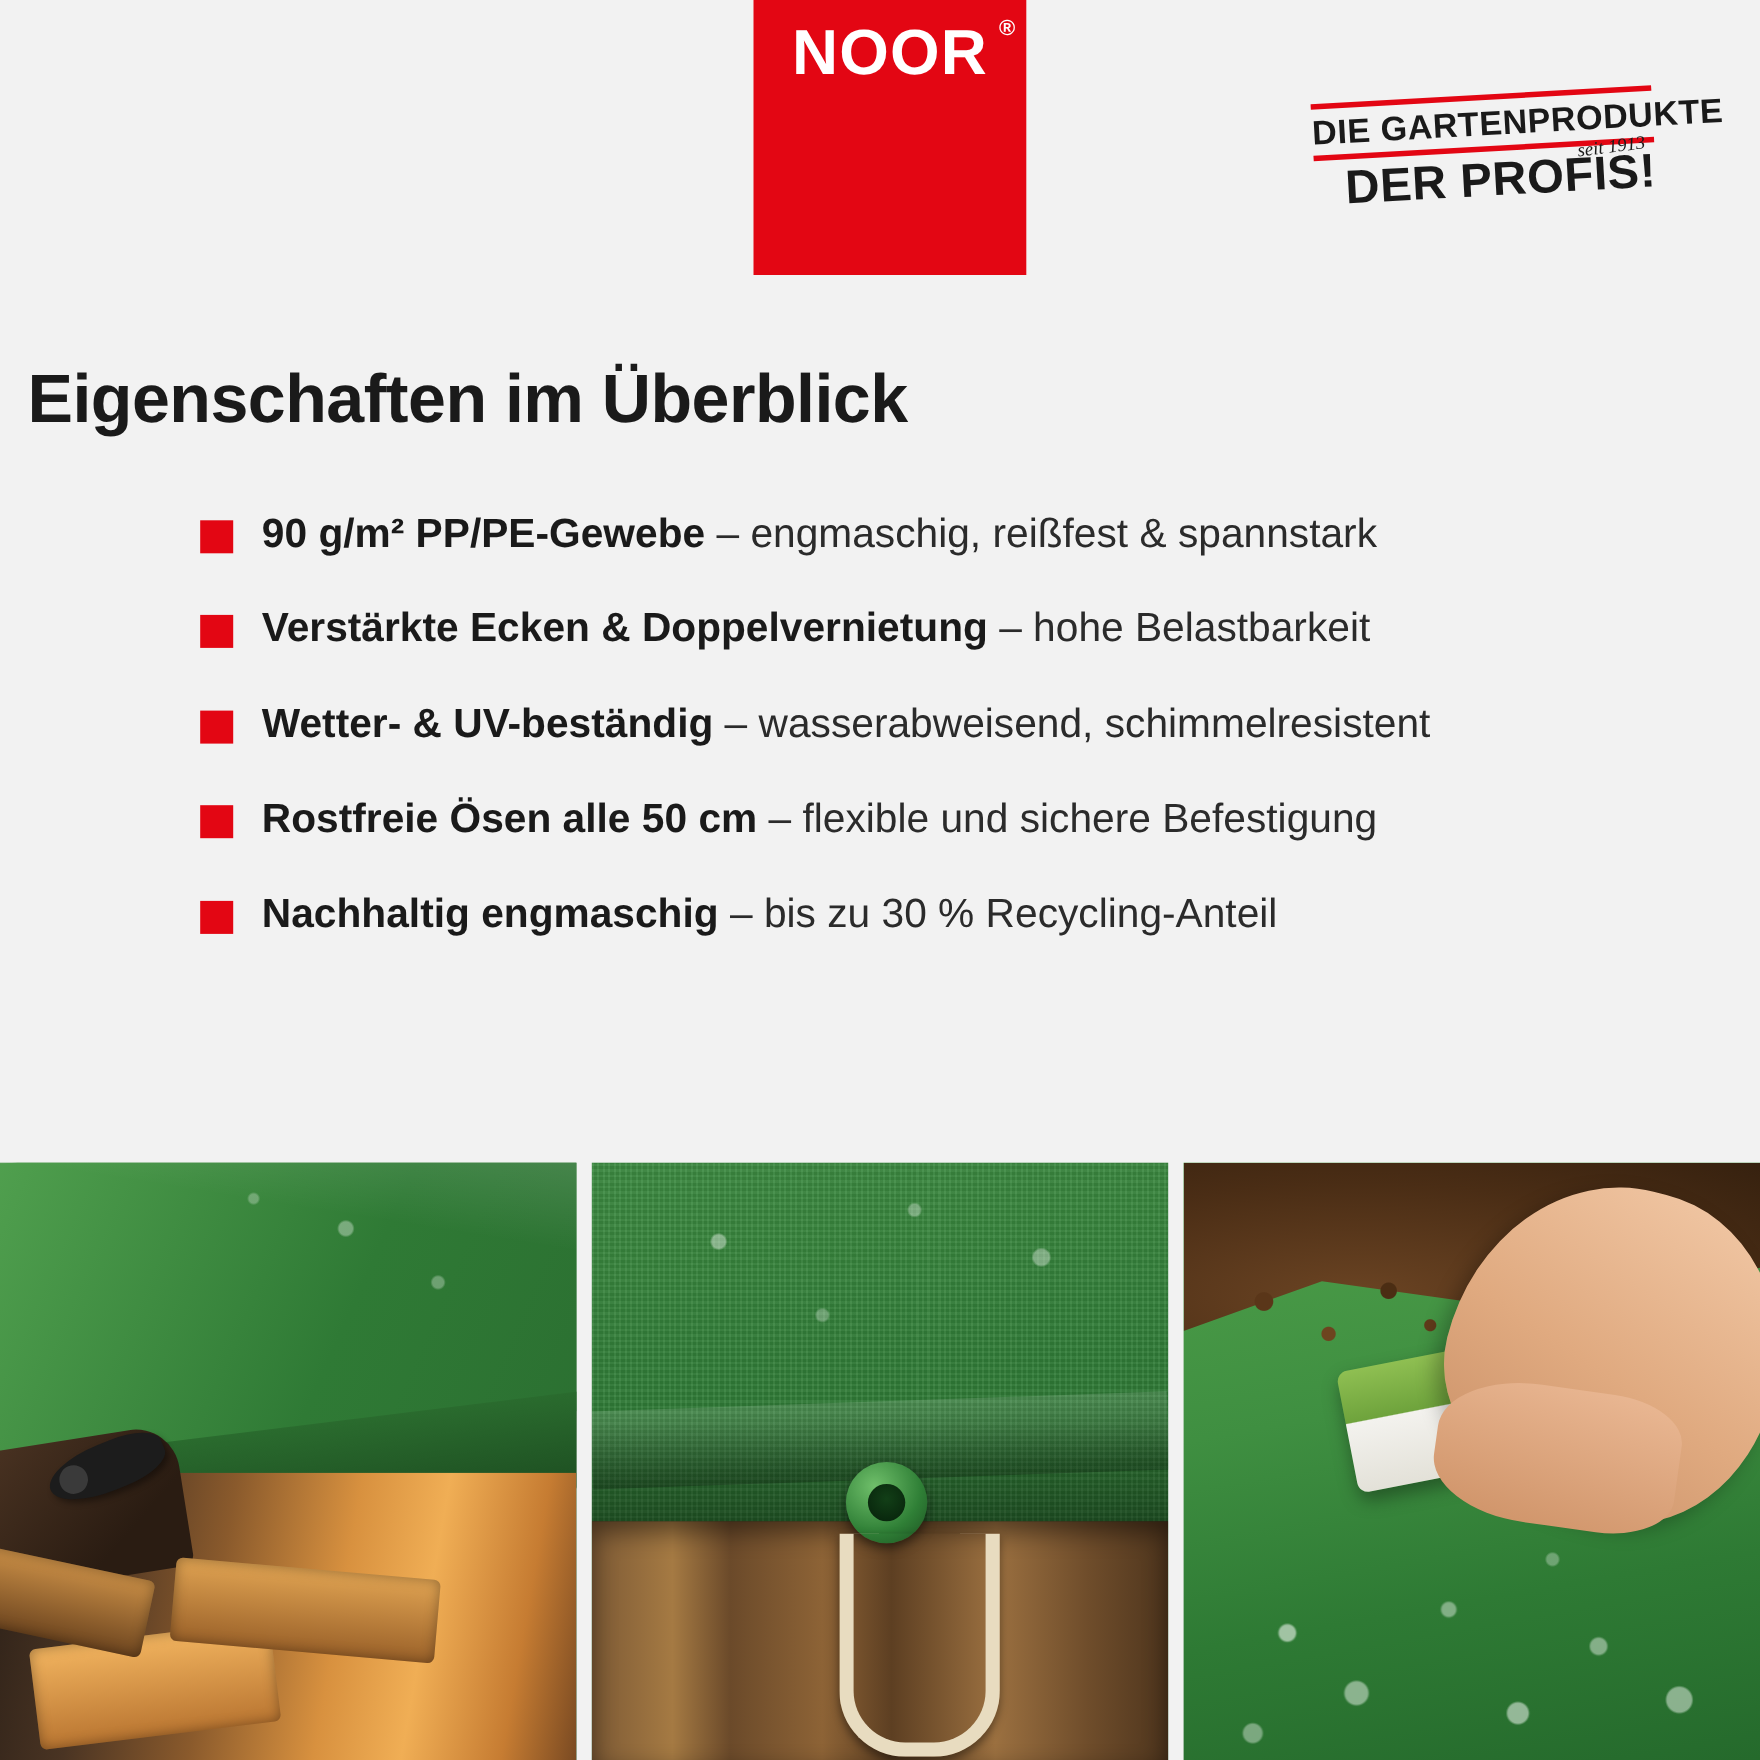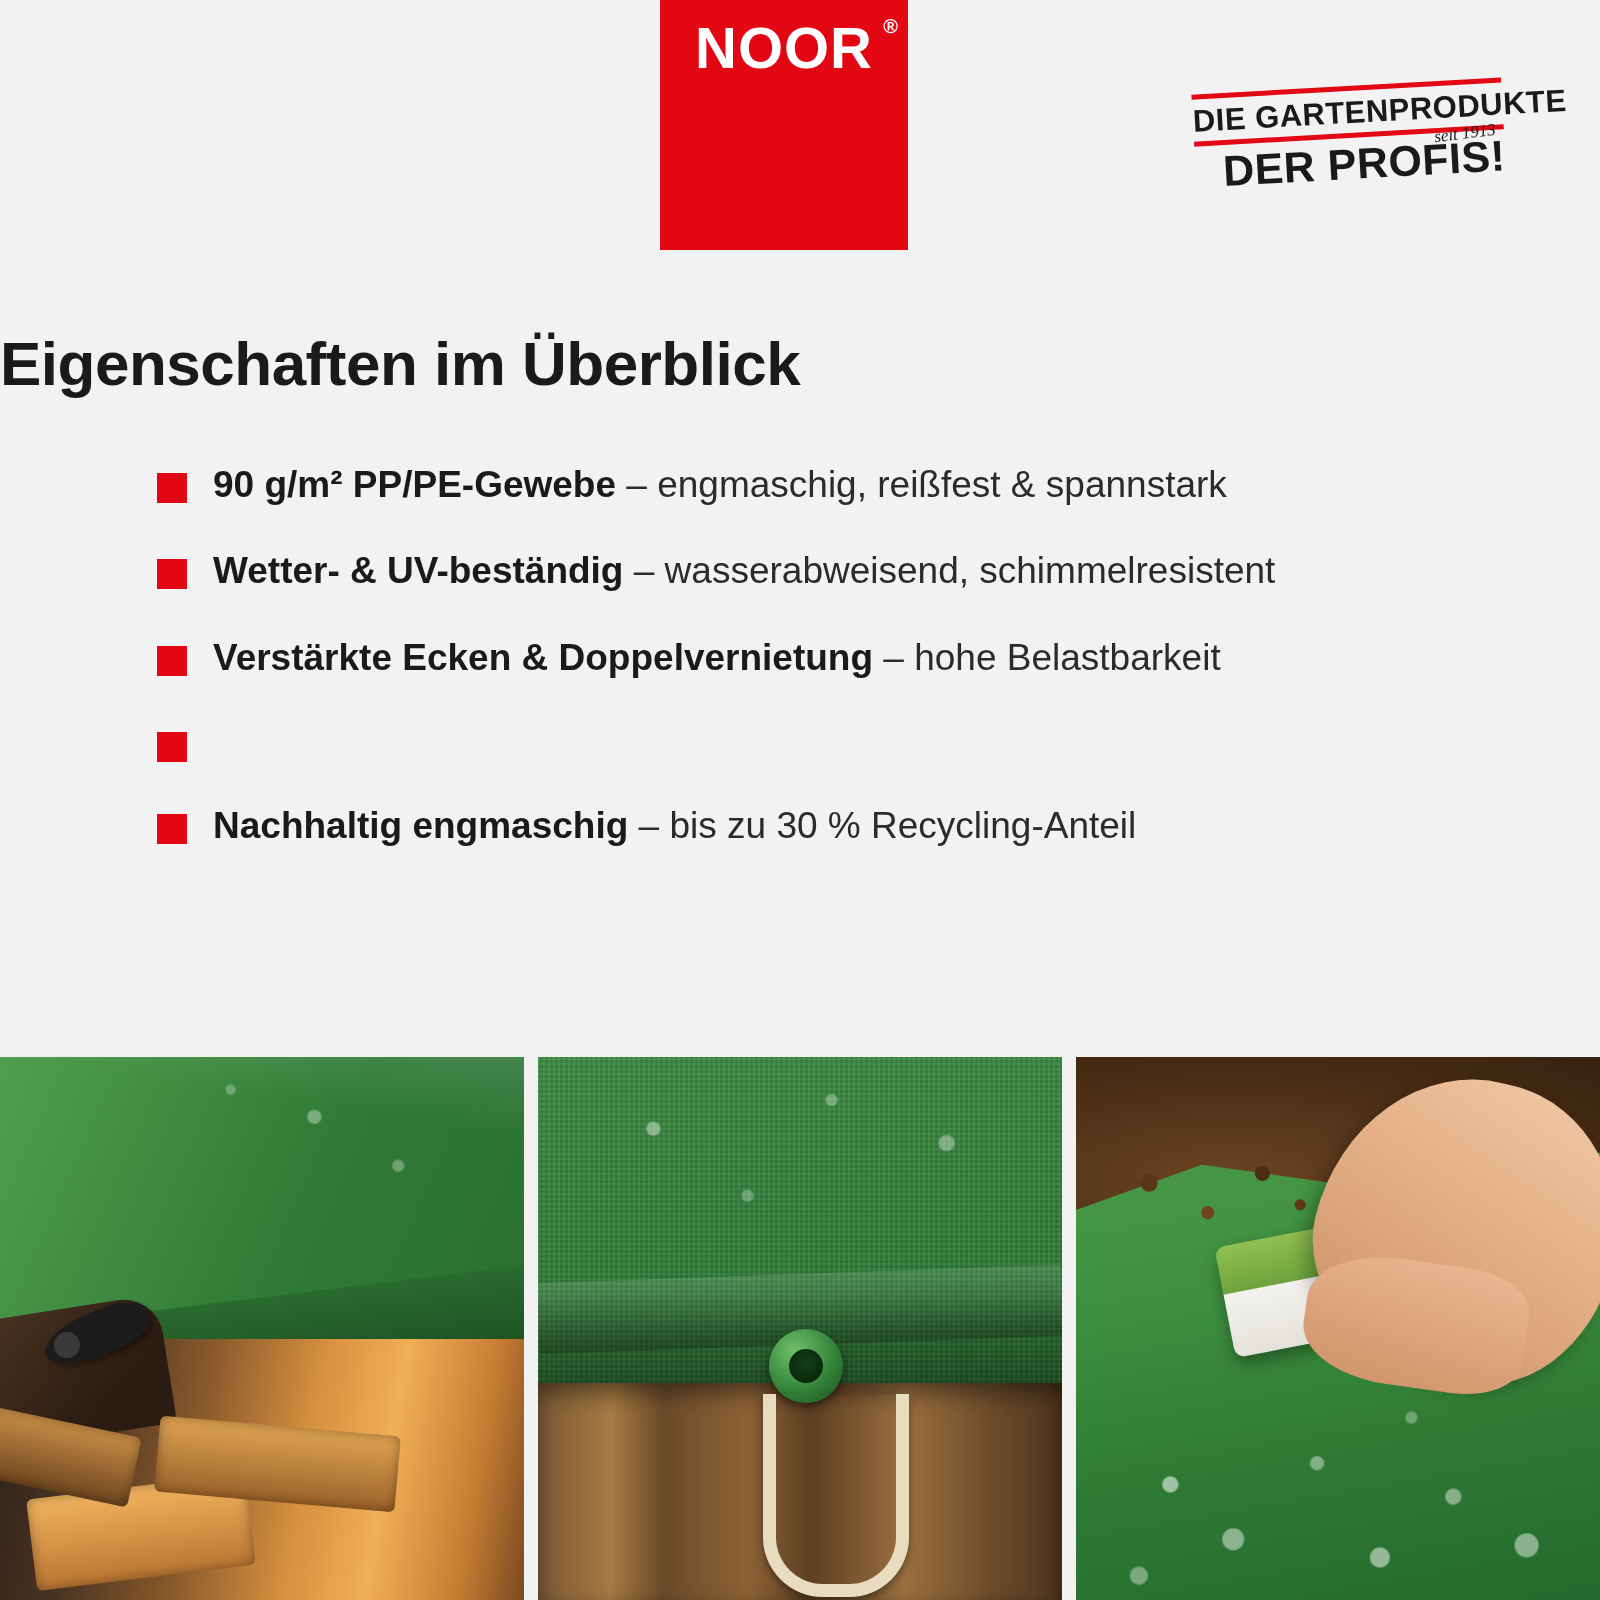--- a/index.html
+++ b/index.html
@@ -14,20 +14,21 @@
     overflow: hidden;
     position: relative;
   }
 
   .page {
     position: relative;
     width: 1600px;
     height: 1600px;
     background: #f2f2f2;
     box-sizing: border-box;
+    padding-left: 25px;
   }
 
   
   .header {
     position: relative;
     height: 256px;
   }
 
   .logo-block {
     position: absolute;
@@ -443,33 +444,36 @@
     <div class="feature">
       <span class="bullet"></span>
       <div class="feature-text">
         <span class="strong">90 g/m² PP/PE-Gewebe</span><span class="rest"> – engmaschig, reißfest &amp; spannstark</span>
       </div>
     </div>
 
     <div class="feature">
       <span class="bullet"></span>
       <div class="feature-text">
-        <span class="strong">Wetter- &amp; UV-beständig</span><span class="rest"> – wasserabweisend, schimmelresistent</span>
+        <span class="strong">Verstärkte Ecken &amp; Doppelvernietung</span><span class="rest"> – hohe Belastbarkeit</span>
       </div>
     </div>
 
     <div class="feature">
       <span class="bullet"></span>
       <div class="feature-text">
-        <span class="strong">Verstärkte Ecken &amp; Doppelvernietung</span><span class="rest"> – hohe Belastbarkeit</span>
+        <span class="strong">Wetter- &amp; UV-beständig</span><span class="rest"> – wasserabweisend, schimmelresistent</span>
       </div>
     </div>
 
     <div class="feature">
       <span class="bullet"></span>
+      <div class="feature-text">
+        <span class="strong">Rostfreie Ösen alle 50 cm</span><span class="rest"> – flexible und sichere Befestigung</span>
+      </div>
     </div>
 
     <div class="feature">
       <span class="bullet"></span>
       <div class="feature-text">
         <span class="strong">Nachhaltig engmaschig</span><span class="rest"> – bis zu 30 % Recycling-Anteil</span>
       </div>
     </div>
 
   </div>

